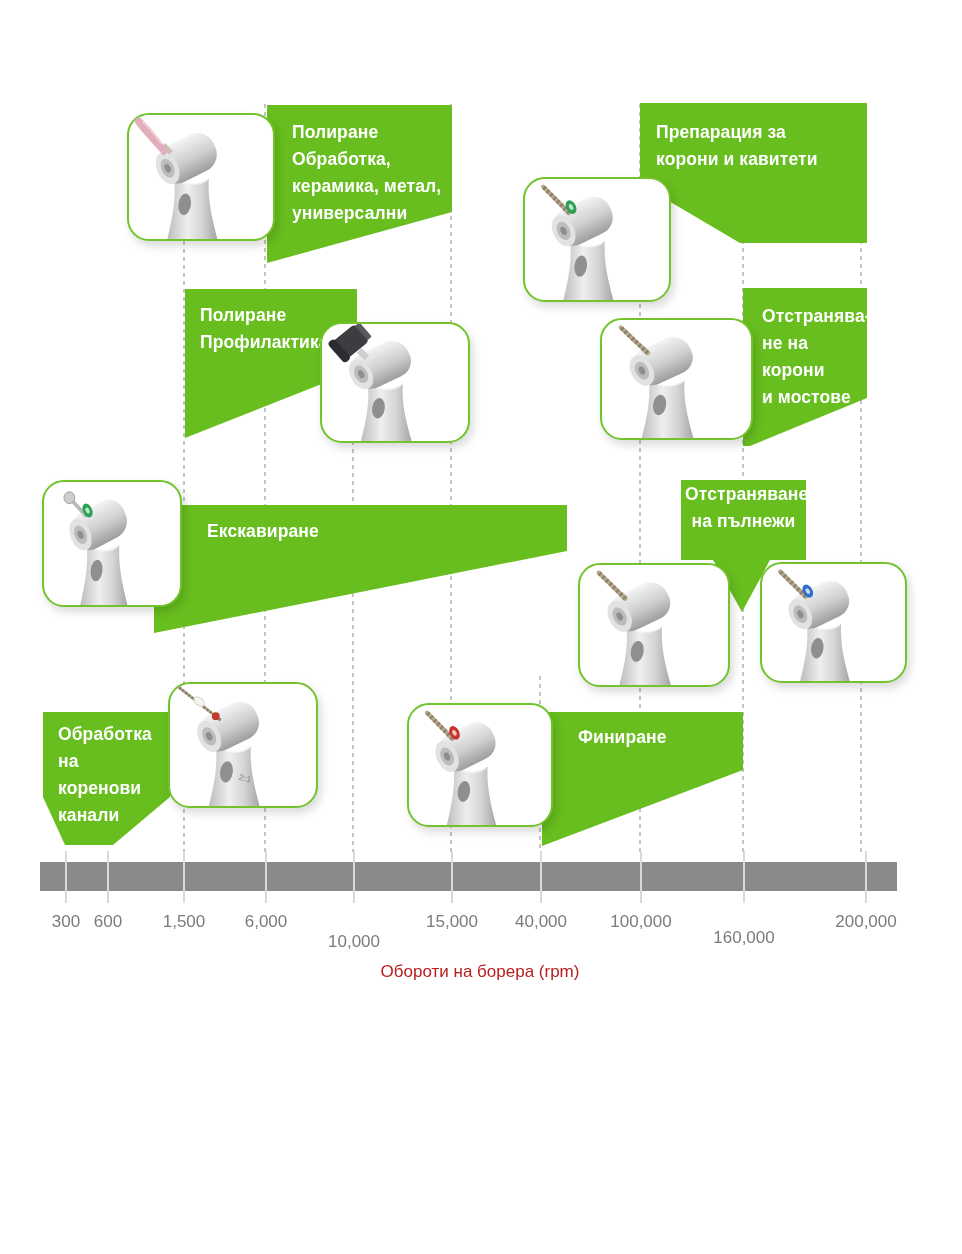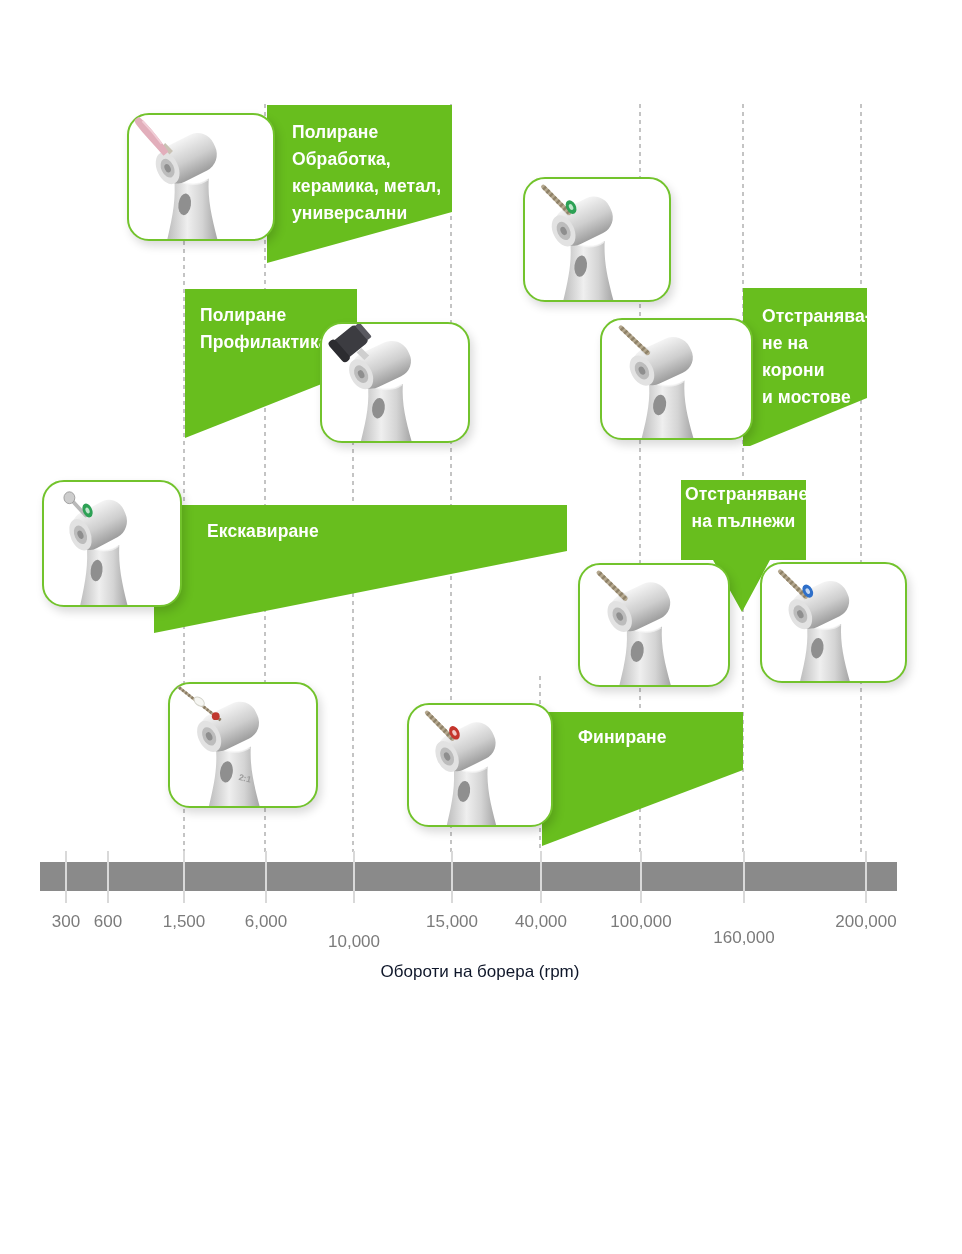--- a/index.html
+++ b/index.html
@@ -67,21 +67,21 @@
   .k0{left:65px;}.k1{left:107px;}.k2{left:183px;}.k3{left:265px;}.k4{left:353px;}
   .k5{left:451px;}.k6{left:540px;}.k7{left:640px;}.k8{left:743px;}.k9{left:865px;}
   .ticklabel{
     position:absolute;top:912px;width:90px;text-align:center;
     font-size:17px;color:var(--axis-text);z-index:5;
   }
   .t0{left:21px;}.t1{left:63px;}.t2{left:139px;}.t3{left:221px;}.t4{left:309px;margin-top:20px;}
   .t5{left:407px;}.t6{left:496px;}.t7{left:596px;}.t8{left:699px;margin-top:16px;}.t9{left:821px;}
   .axis-title{
     position:absolute;left:330px;top:962px;width:300px;text-align:center;
-    font-size:17px;color:#0f172a;z-index:5;
+    font-size:17px;color:#b91c1c;z-index:5;
   }
 </style>
 </head>
 <body>
 
 <svg width="0" height="0" style="position:absolute" aria-hidden="true">
   <defs>
     <linearGradient id="gBody" x1="0" y1="0" x2="1" y2="0">
       <stop offset="0" stop-color="#bdbdbd"></stop>
         <stop offset="0.4" stop-color="#efefef"></stop>
@@ -197,35 +197,44 @@
   <div class="dash d5"></div>
   <div class="dash d6"></div>
   <div class="dash d7"></div>
 
   <div class="block b1">
     <div>Полиране</div>
     <div>Обработка,</div>
     <div>керамика, метал,</div>
     <div>универсални</div>
   </div>
+  <div class="block b2">
+    <div>Препарация за</div>
+    <div>корони и кавитети</div>
+  </div>
   <div class="block b3">
     <div>Полиране</div>
     <div>Профилактика</div>
   </div>
   <div class="block b4">
     <div>Отстранява-</div>
     <div>не на корони</div>
     <div>и мостове</div>
   </div>
   <div class="block b5">
     <div>Екскавиране</div>
   </div>
   <div class="block b6">
     <div>Отстраняване</div>
     <div>на пълнежи</div>
+  </div>
+  <div class="block b7">
+    <div>Обработка</div>
+    <div>на коренови</div>
+    <div>канали</div>
   </div>
   <div class="block b8">
     <div>Финиране</div>
   </div>
 
   <div class="panel pA">
     <svg viewBox="0 0 150 125" preserveAspectRatio="none">
         <use href="#hp-pink"></use>
       </svg>
   </div>

